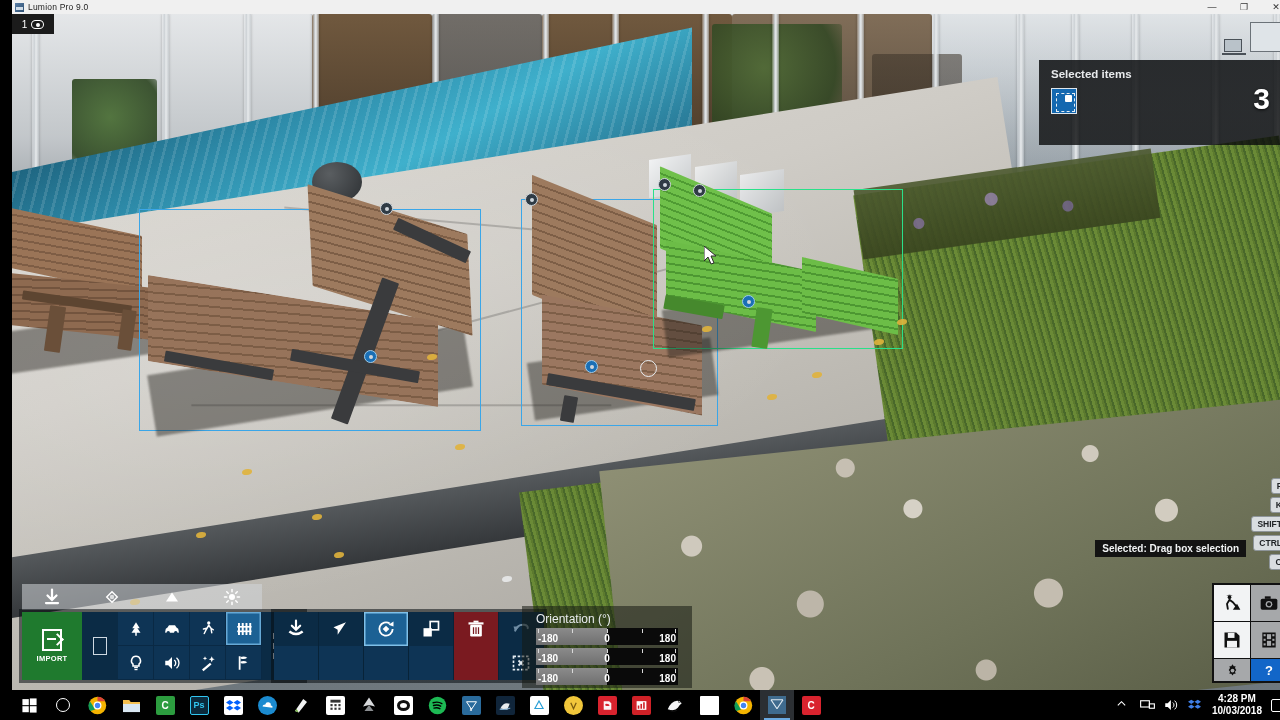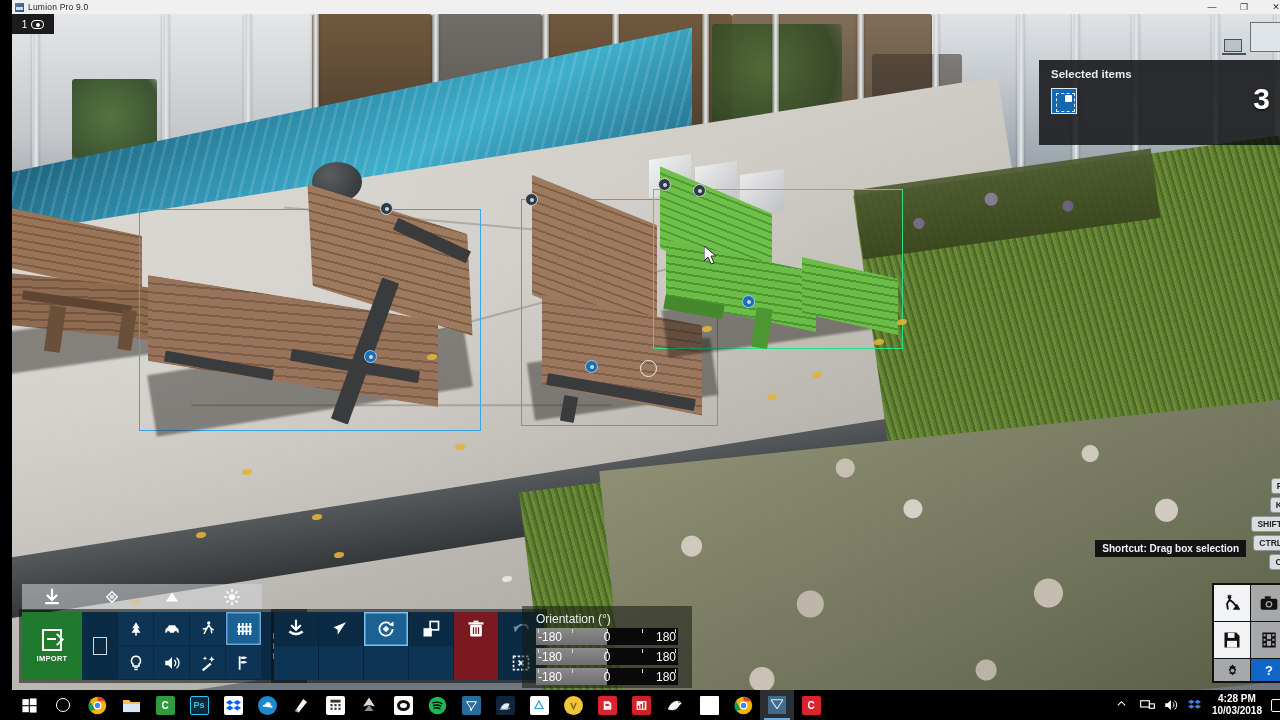--- a/index.html
+++ b/index.html
@@ -199,21 +199,21 @@
 
   
   #orient-panel { position:absolute; left:510px; top:606px; width:170px; height:82px;
     background:rgba(22,26,18,.55); z-index:45; }
   #orient-title { position:absolute; left:14px; top:6px; font-size:12px; color:#e9ecef; }
   .sl-wrap { position:absolute; left:14px; width:142px; height:17px; }
   .sl-track { position:absolute; inset:0; background:#0a0a0a; }
   .sl-fill { position:absolute; left:0; top:0; height:17px; width:50%;
     background:linear-gradient(180deg,#8b8b8b,#6f6f6f); }
   .sl-tick { position:absolute; top:1px; width:1px; height:4px; background:#d9d9d9; }
-  .sl-lab { position:absolute; bottom:1px; font-size:12px; color:#fff; font-weight:normal; }
+  .sl-lab { position:absolute; bottom:1px; font-size:10px; color:#fff; font-weight:bold; }
   .sl-lab.l { left:2px; } .sl-lab.c { left:50%; transform:translateX(-50%); }
   .sl-lab.r { right:2px; }
 
   
   #br-cluster { position:absolute; right:3px; top:583px; z-index:45;
     background:#111; padding:2px; }
   .brc-grid { display:grid; grid-template-columns:36px 36px; grid-template-rows:36px 36px; gap:1px; }
   .brc-cell { display:flex; align-items:center; justify-content:center; background:#a6a8aa; }
   .brc-cell.white { background:#f2f3f4; }
   .brc-row2 { display:grid; grid-template-columns:36px 36px; grid-template-rows:22px; gap:1px; margin-top:1px; }
@@ -416,21 +416,21 @@
       <div id="sel-count">3</div>
     </div>
 
     <div id="keyhints" style="top:464px;">
       <div class="keycap">F</div>
       <div class="keycap">K</div>
       <div class="keycap">SHIFT</div>
       <div class="keycap">CTRL</div>
       <div class="keycap">O</div>
     </div>
-    <div id="tooltip-shortcut" style="top:526px;">Shortcut: Drag box selection</div>
+    <div id="tooltip-shortcut" style="top:526px;">Selected: Drag box selection</div>
   </div>
 
   <div id="mode-tabs">
     <div class="mode-tab">
       <svg class="mt-ico" viewBox="0 0 24 24">
         <path d="M12 2 v12 M6 10 l6 6 6-6 M4 20 h16" stroke="#fff" stroke-width="3" fill="none" stroke-linecap="round"></path>
       </svg>
     </div>
     <div class="mode-tab">
       <svg class="mt-ico" viewBox="0 0 24 24">

